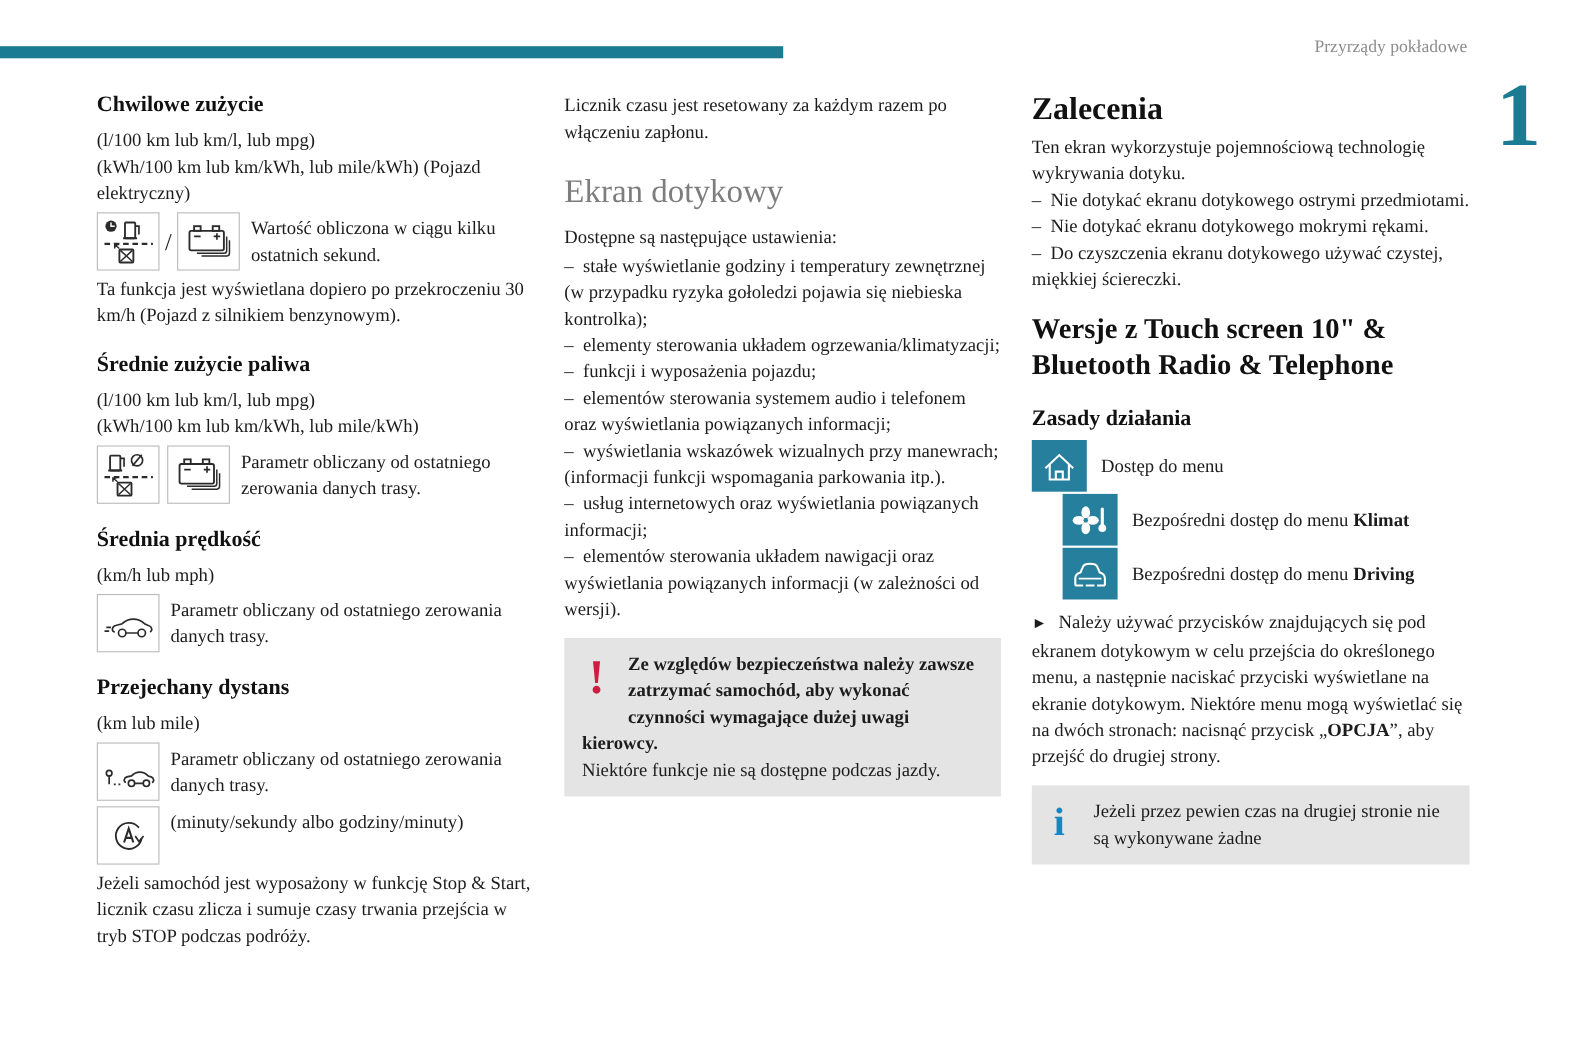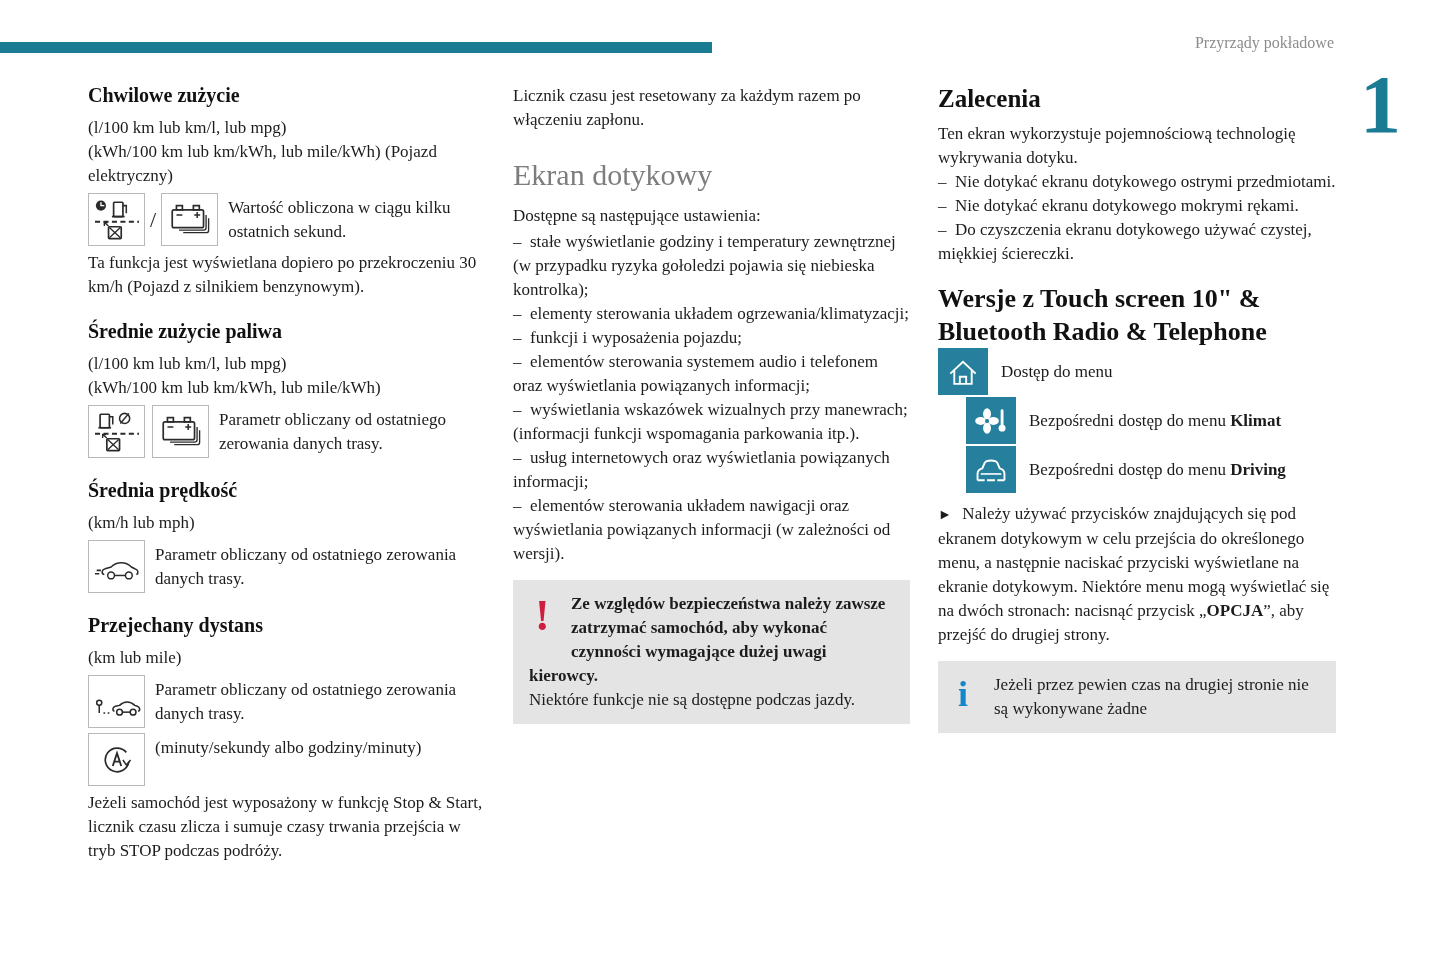--- a/index.html
+++ b/index.html
@@ -36,21 +36,21 @@
   .li{margin:0;}
 
   .graybox{background:#e4e4e4;padding:12px 16px;box-sizing:border-box;width:100%;margin-top:14px;}
   .graybox::after{content:"";display:block;clear:both;}
   .warnmark{float:left;width:42px;height:52px;font-size:44px;font-weight:bold;color:#ce1e40;
             line-height:48px;text-align:left;padding-left:6px;box-sizing:border-box;}
   .infomark{float:left;width:40px;height:46px;font-size:36px;font-weight:bold;color:#1487c8;
             line-height:42px;padding-left:4px;box-sizing:border-box;}
   .warnbold{font-weight:bold;}
 
-  .h1r{font-size:25px;line-height:30px;font-weight:bold;margin:0 0 8px;color:#111;}
+  .h1r{font-size:29px;line-height:30px;font-weight:bold;margin:0 0 8px;color:#111;}
   .h1r2{font-size:26px;line-height:33px;font-weight:bold;margin:16px 0 0;color:#111;}
   .h3r{font-size:20px;line-height:24px;font-weight:bold;margin:20px 0 8px;color:#111;}
 
   .menurow{display:flex;align-items:center;}
   .menurow + .menurow{margin-top:2px;padding-left:28px;}
   .ticon{flex:0 0 auto;width:50px;height:47px;background:#26809d;display:flex;
          align-items:center;justify-content:center;}
   .mtext{margin-left:13px;}
 
   .ptrpara{margin-top:9px;}
@@ -194,20 +194,21 @@
   </div>
 
   <div class="col col-right">
     <div class="h1r">Zalecenia</div>
     <p>Ten ekran wykorzystuje pojemnościową technologię wykrywania dotyku.</p>
     <p class="li">–&nbsp; Nie dotykać ekranu dotykowego ostrymi przedmiotami.</p>
     <p class="li">–&nbsp; Nie dotykać ekranu dotykowego mokrymi rękami.</p>
     <p class="li">–&nbsp; Do czyszczenia ekranu dotykowego używać czystej, miękkiej ściereczki.</p>
 
     <div class="h1r2">Wersje z Touch screen 10" &amp; Bluetooth Radio &amp; Telephone</div>
+    <div class="h3r">Zasady działania</div>
 
     <div class="menurow">
       <span class="ticon">
         <svg width="40" height="38" viewBox="0 0 50 48" fill="none" stroke="#ffffff" stroke-width="2.4">
           <path d="M9 26L25 11l16 15"></path>
           <path d="M14 22v17h22V22"></path>
           <path d="M21 39v-9h8v9"></path>
         </svg>
       </span>
       <p class="mtext"><span>Dostęp do menu</span><b></b></p>

